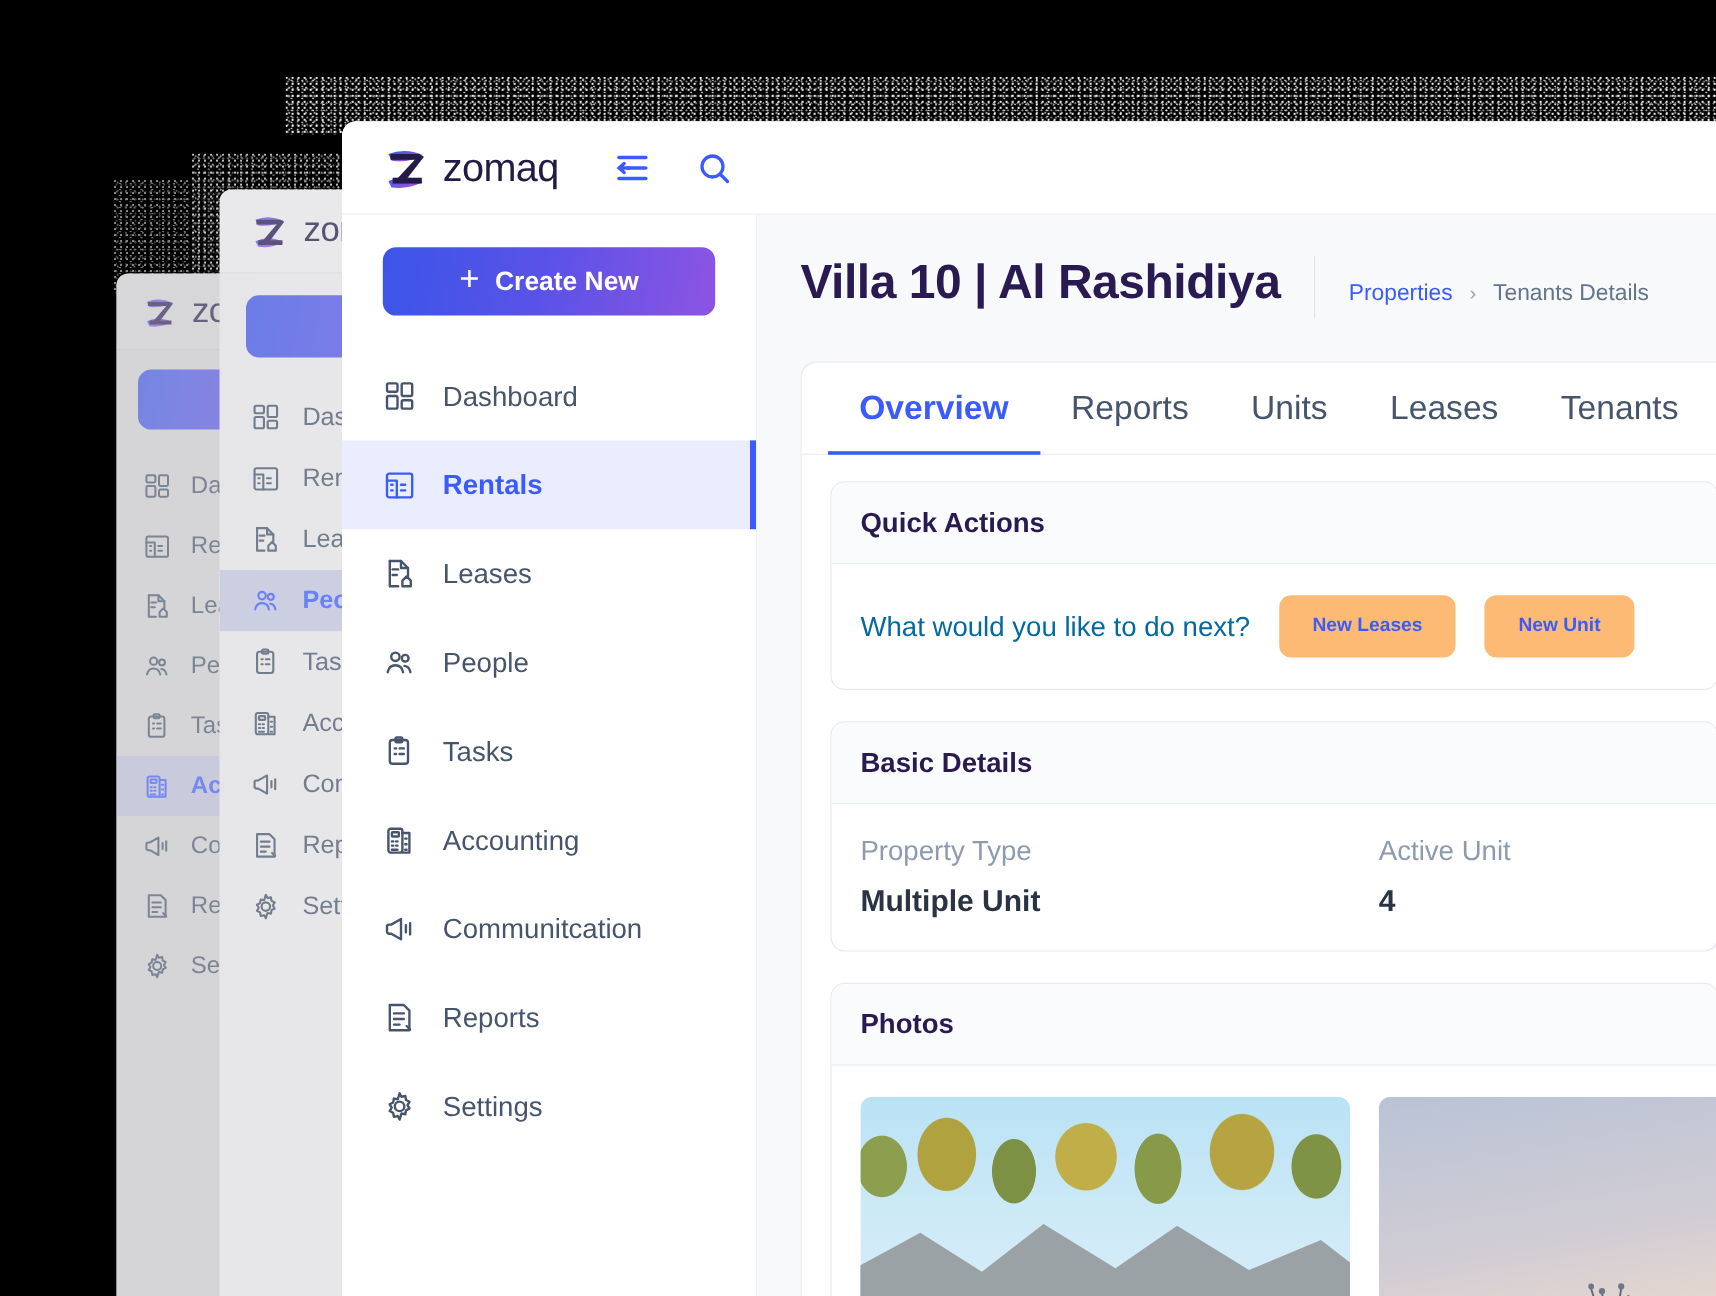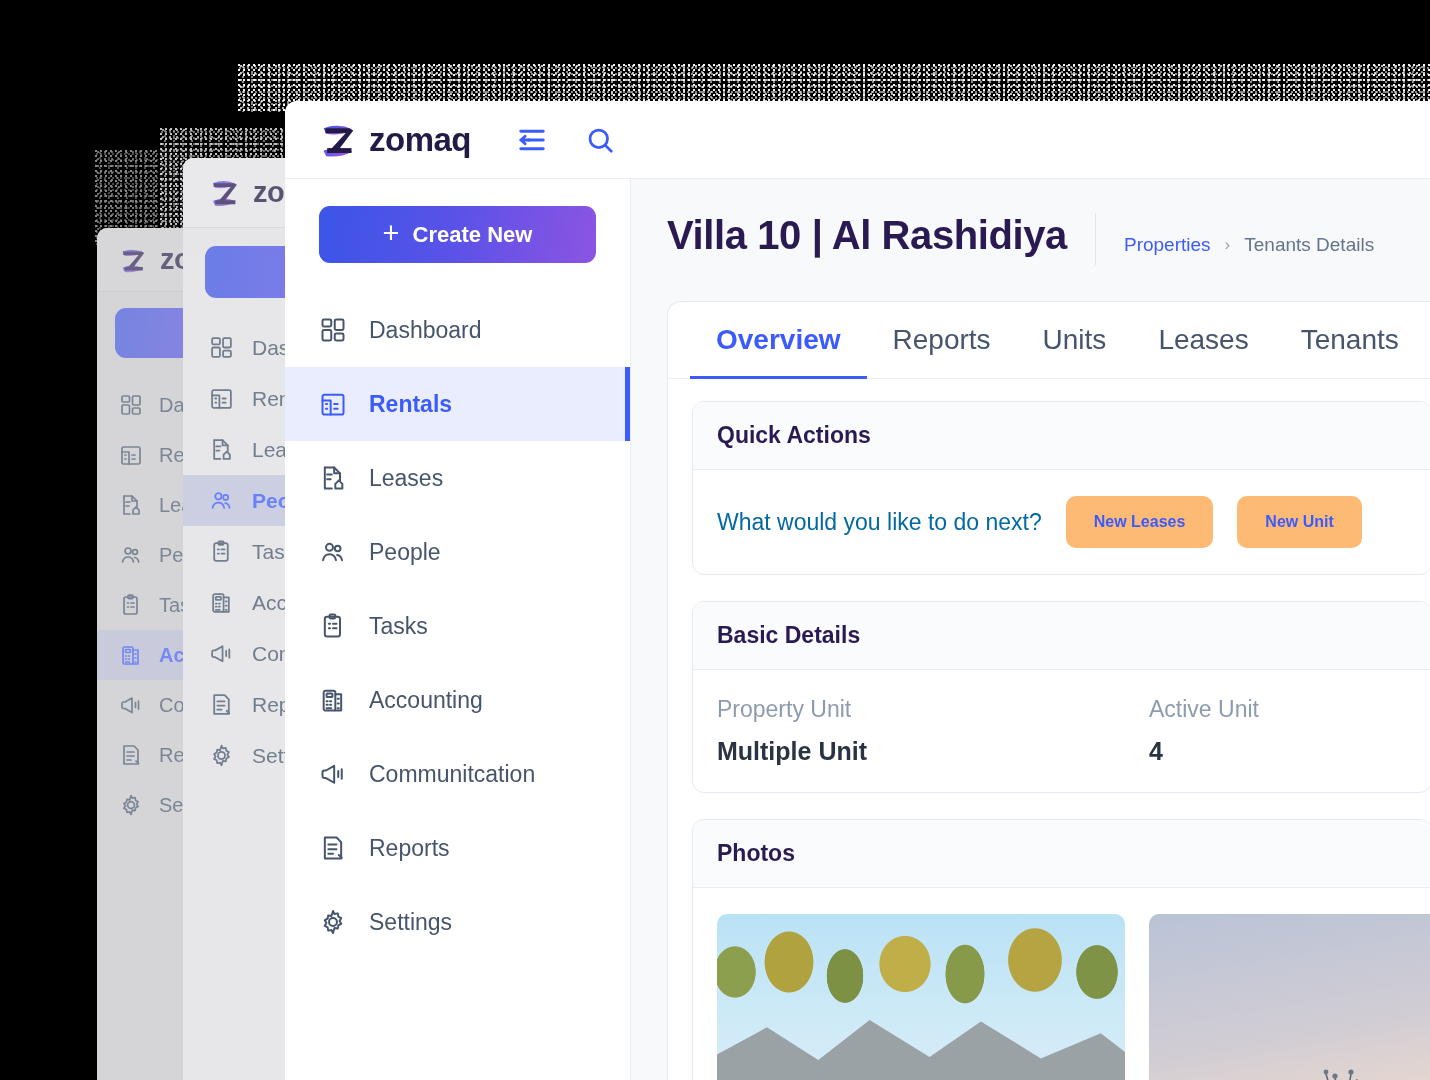--- a/index.html
+++ b/index.html
@@ -29,21 +29,21 @@
   .win-inner { position: absolute; inset: 0; }
 
   .topbar {
     height: 78px; background: #fff;
     border-bottom: 1px solid #eceef3;
     display: flex; align-items: center; gap: 46px;
     padding-left: 35px;
   }
   .brand { display: flex; align-items: center; gap: 13px; }
   .brand-mark { width: 36px; height: 36px; flex: none; }
-  .brand-word { font-size: 33px; font-weight: 700; letter-spacing: -.5px; color: #231a45; }
+  .brand-word { font-size: 33px; font-weight: 400; letter-spacing: -.5px; color: #231a45; }
 
   .hdr-icons { display: flex; align-items: center; gap: 38px; }
   .hdr-icon { width: 30px; height: 30px; color: #3b5bfd; cursor: pointer; }
 
   .body-row { position: absolute; top: 78px; left: 0; right: 0; bottom: 0; display: flex; }
 
   .sidebar {
     width: 346px; flex: none; background: #fff;
     border-right: 1px solid #eceef3;
     padding-top: 27px;
@@ -504,21 +504,21 @@
                   <button class="qa-btn">New Unit</button>
 
                 </div>
               </div>
             </div>
 
             <div class="card">
               <div class="card-head">Basic Details</div>
               <div class="card-body">
                 <div class="kv-grid">
-                  <div class="kv-label">Property Unit</div>
+                  <div class="kv-label">Property Type</div>
                   <div class="kv-label">Active Unit</div>
                   <div class="kv-value">Multiple Unit</div>
                   <div class="kv-value">4</div>
                 </div>
               </div>
             </div>
 
             <div class="card">
               <div class="card-head">Photos</div>
               <div class="card-body">

